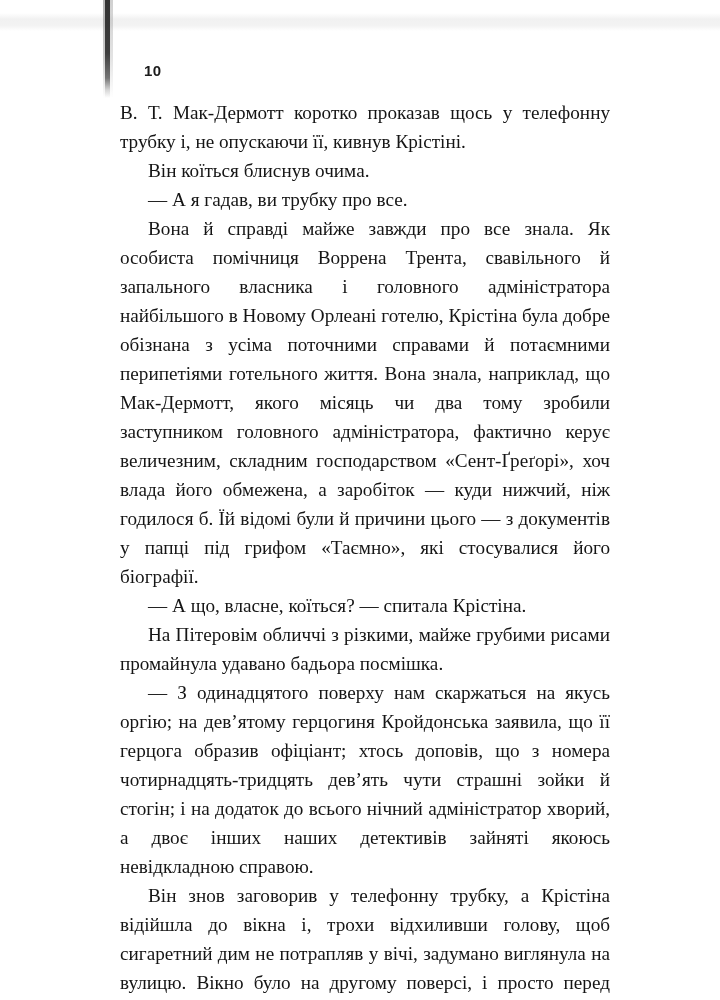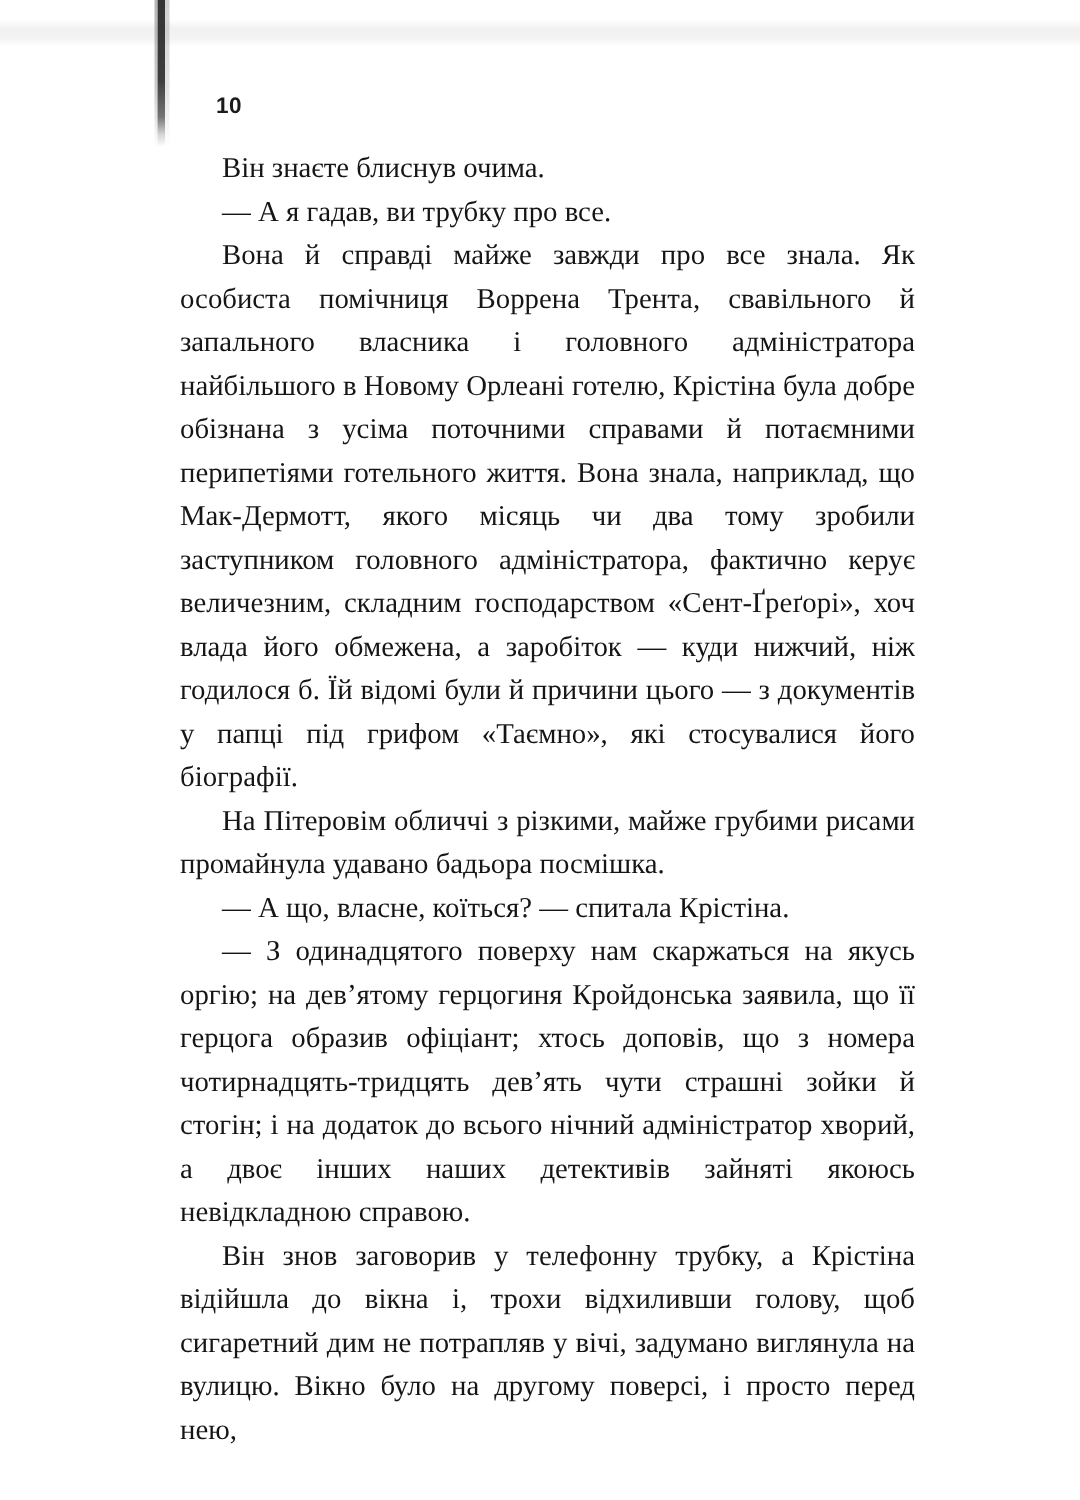--- a/index.html
+++ b/index.html
@@ -117,22 +117,23 @@
 <body>
 
 <div id="page">
 
   <div class="scan-band"></div>
   <div class="spine"></div>
 
   <div class="folio">10</div>
 
   <div class="textblock">
-    <p>Він знаєте блиснув очима.</p>
+    <p class="noindent">В. Т. Мак-Дермотт коротко проказав щось у телефонну трубку і, не опускаючи її, кивнув Крістіні.</p>
+    <p>Він коїться блиснув очима.</p>
     <p>— А я гадав, ви трубку про все.</p>
     <p>Вона й справді майже завжди про все знала. Як особиста помічниця Воррена Трента, свавільного й запального власника і головного адміністратора найбільшого в Новому Орлеані готелю, Крістіна була добре обізнана з усіма поточними справами й потаємними перипетіями готельного життя. Вона знала, наприклад, що Мак-Дермотт, якого місяць чи два тому зробили заступником головного адміністратора, фактично керує величезним, складним господарством «Сент-Ґреґорі», хоч влада його обмежена, а заробіток — куди нижчий, ніж годилося б. Їй відомі були й причини цього — з документів у папці під грифом «Таємно», які стосувалися його біографії.</p>
+    <p>— А що, власне, коїться? — спитала Крістіна.</p>
     <p>На Пітеровім обличчі з різкими, майже грубими рисами промайнула удавано бадьора посмішка.</p>
-    <p>— А що, власне, коїться? — спитала Крістіна.</p>
     <p>— З одинадцятого поверху нам скаржаться на якусь оргію; на дев’ятому герцогиня Кройдонська заявила, що її герцога образив офіціант; хтось доповів, що з номера чотирнадцять-тридцять дев’ять чути страшні зойки й стогін; і на додаток до всього нічний адміністратор хворий, а двоє інших наших детективів зайняті якоюсь невідкладною справою.</p>
     <p>Він знов заговорив у телефонну трубку, а Крістіна відійшла до вікна і, трохи відхиливши голову, щоб сигаретний дим не потрапляв у вічі, задумано виглянула на вулицю. Вікно було на другому поверсі, і просто перед нею,</p>
   </div>
 
 </div>
 
 </body></html>

